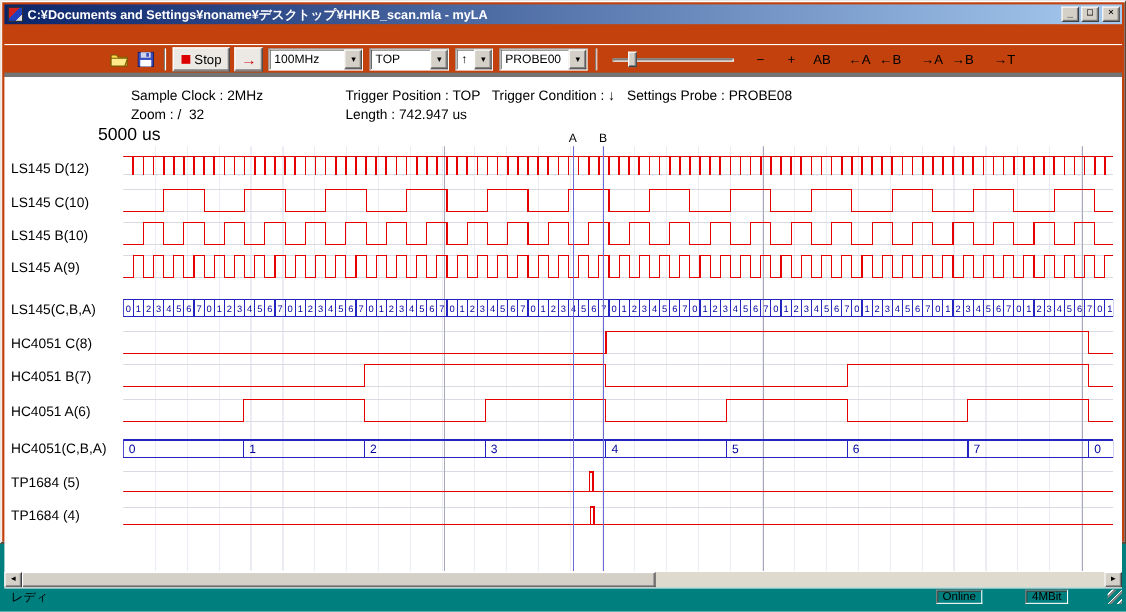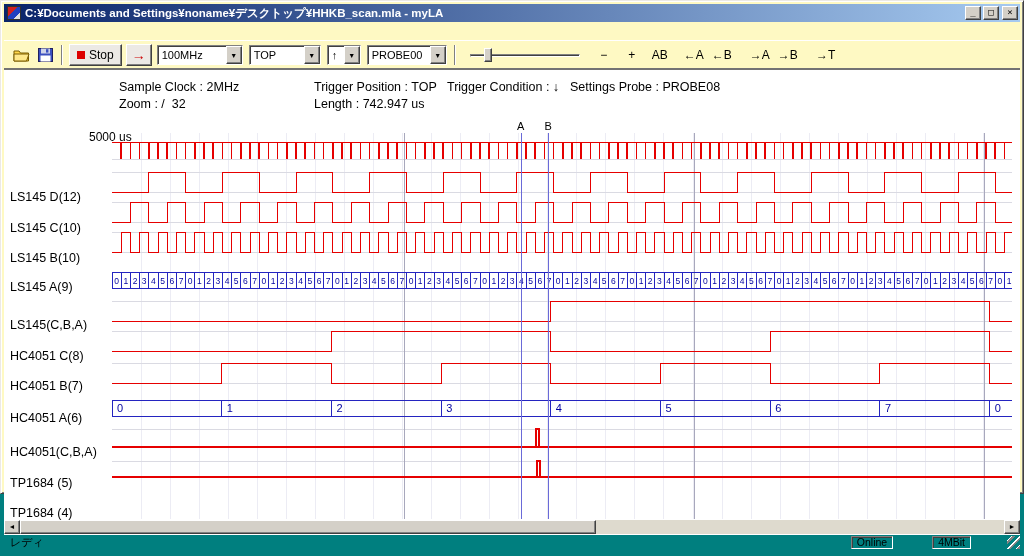--- a/index.html
+++ b/index.html
@@ -1,53 +1,53 @@
 <!DOCTYPE html>
 <html><head>
 <meta charset="utf-8">
 <style>
   *{margin:0;padding:0;box-sizing:border-box;}
   html,body{width:1024px;height:556px;overflow:hidden;}
   body{background:#007f7f;font-family:"Liberation Sans",sans-serif;position:relative;}
-  .window{position:absolute;left:0;top:0;width:1024px;height:494px;background:#fef9c3;
+  .window{position:absolute;left:0;top:0;width:1024px;height:494px;background:#c2410c;
           border:1px solid #404040;border-top-color:#ece9e5;border-left-color:#ece9e5;
           box-shadow:inset 1px 1px 0 #ffffff, inset -1px -1px 0 #808080;}
   .raised{border:1px solid;border-color:#ffffff #404040 #404040 #ffffff;box-shadow:inset -1px -1px 0 #808080;background:#d4d0c8;}
   .sunken{border:1px solid;border-color:#808080 #ffffff #ffffff #808080;box-shadow:inset 1px 1px 0 #404040;}
 
   .titlebar{position:absolute;left:3px;top:3px;right:3px;height:18px;
             background:linear-gradient(90deg,#0a246a,#a6caf0);display:flex;align-items:center;padding:0 2px;}
   .app-icon{width:14px;height:14px;margin-left:1px;flex:0 0 auto;
             background:linear-gradient(135deg,#d02020 0 40%,#2040c0 40% 75%,#e0e0e0 75%);border:1px solid #303030;}
   .title-text{color:#fff;font-size:11.5px;font-weight:bold;margin-left:4px;flex:1;white-space:nowrap;overflow:hidden;}
   .tb-btn{width:16px;height:14px;margin-left:2px;font-size:9px;line-height:11px;text-align:center;
           font-family:"DejaVu Sans Mono",monospace;color:#000;flex:0 0 auto;}
 
   .menubar{position:absolute;left:3px;top:21px;right:3px;height:18px;display:flex;align-items:center;font-size:12px;}
   .menu-item{padding:1px 8px;}
 
   .toolbar{position:absolute;left:3px;top:39px;right:3px;height:30px;display:flex;align-items:center;
-           padding:0 5px;border-top:1px solid #ffffff;border-bottom:2px solid #737373;}
+           padding:0 5px;border-top:1px solid #ffffff;border-bottom:4px solid #737373;justify-content:center;}
   .ticon{width:18px;height:16px;margin:0 3px;display:flex;align-items:center;justify-content:center;}
   .sep{width:2px;height:20px;border-left:1px solid #808080;border-right:1px solid #ffffff;margin:0 4px;}
   .btn3d{height:22px;display:flex;align-items:center;justify-content:center;gap:4px;font-size:12px;
          padding:0 7px;background:#ece9e5;margin:0 2px;}
   .stop-square{width:8px;height:8px;background:#dd0000;}
   .run-arrow{color:#cc0000;font-weight:bold;font-size:14px;}
   .combo{display:flex;height:20px;background:#fff;margin:4px 3px;align-items:stretch;}
   .combo .val{font-size:11px;padding:3px 4px;flex:1;white-space:nowrap;overflow:hidden;}
   .combo .arrow{width:16px;font-size:7px;line-height:17px;text-align:center;flex:0 0 auto;}
   .slider{width:110px;height:20px;position:relative;margin:0 10px;}
   .slider .track{position:absolute;left:0;right:0;top:9px;height:3px;background:#b8b4ac;}
   .slider .handle{position:absolute;left:14px;top:3px;width:8px;height:14px;}
   .tbtn{min-width:24px;height:20px;display:flex;align-items:center;justify-content:center;font-size:12px;margin:0 2px;}
 
   .main{position:absolute;left:3px;top:69px;right:3px;height:450px;background:#ffffff;overflow:hidden;}
   .info-text{position:absolute;font-size:12.5px;color:#000;white-space:pre;}
-  .ch-label{position:absolute;left:6px;font-size:12.5px;color:#000;line-height:16px;white-space:nowrap;margin-top:44px;}
+  .ch-label{position:absolute;left:6px;font-size:12.5px;color:#000;line-height:16px;white-space:nowrap;}
   .cursor-label{position:absolute;top:50px;font-size:11px;color:#000;}
   #wave{position:absolute;left:108px;top:63px;}
 
   .hscroll{position:absolute;left:3px;top:519px;right:3px;height:14px;background:#dedace;display:flex;}
   .sb-btn{width:16px;height:14px;font-size:7px;line-height:12px;text-align:center;flex:0 0 auto;}
   .sb-thumb{width:576px;height:14px;flex:0 0 auto;}
   .sb-track{flex:1;}
 
   .statusbar{position:absolute;left:3px;top:533px;right:3px;height:15px;display:flex;align-items:center;
              font-size:11px;padding-left:6px;border-top:1px solid #ffffff;gap:33px;}
@@ -123,21 +123,21 @@
     <div class="tbtn" style="margin-left:12px">→T</div>
   </div>
 
   <div class="main">
     <span class="info-text" style="left:115px;top:10px">Sample Clock : 2MHz</span>
     <span class="info-text" style="left:310px;top:10px">Trigger Position : TOP</span>
     <span class="info-text" style="left:443px;top:10px">Trigger Condition : ↓</span>
     <span class="info-text" style="left:566px;top:10px">Settings Probe : PROBE08</span>
     <span class="info-text" style="left:115px;top:27px">Zoom : /  32</span>
     <span class="info-text" style="left:310px;top:27px">Length : 742.947 us</span>
-    <span class="info-text" style="left:85px;top:60px;font-size:12px">5000 us</span>
+    <span class="info-text" style="left:85px;top:44px;font-size:16px">5000 us</span>
 
     <span class="cursor-label" style="left: 513px;">A</span>
     <span class="cursor-label" style="left: 540.5px;">B</span>
 
     <div>
         <div class="ch-label" style="top: 75px;">LS145 D(12)</div>
         <div class="ch-label" style="top: 106px;">LS145 C(10)</div>
         <div class="ch-label" style="top: 136px;">LS145 B(10)</div>
         <div class="ch-label" style="top: 165px;">LS145 A(9)</div>
         <div class="ch-label" style="top: 203px;">LS145(C,B,A)</div>

